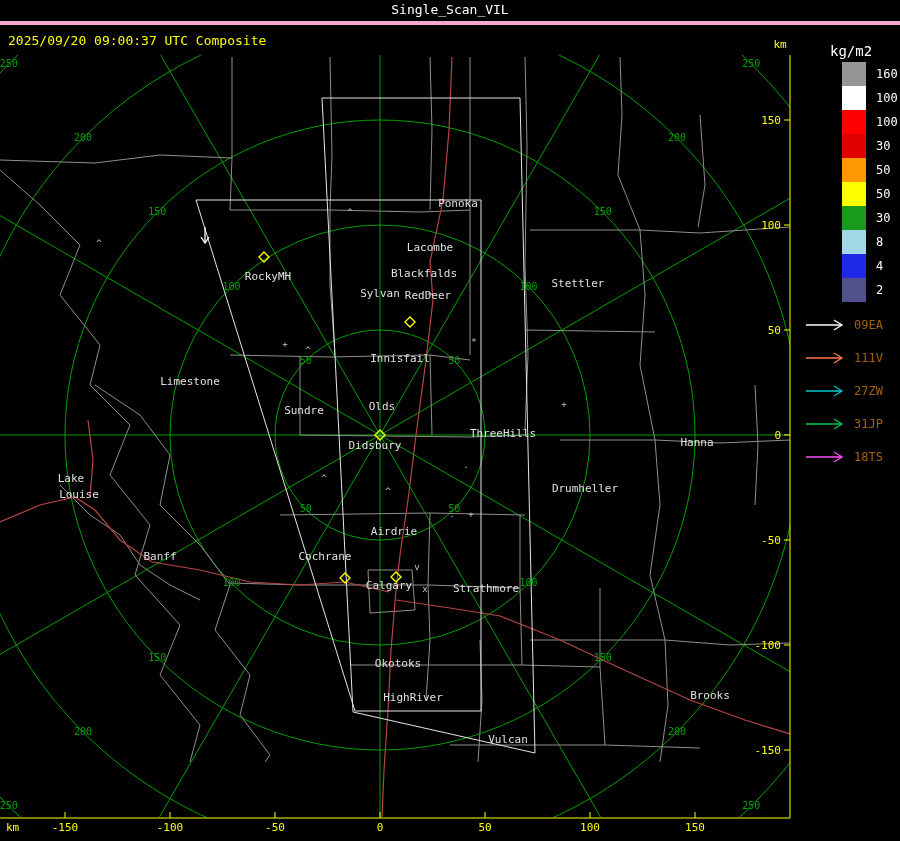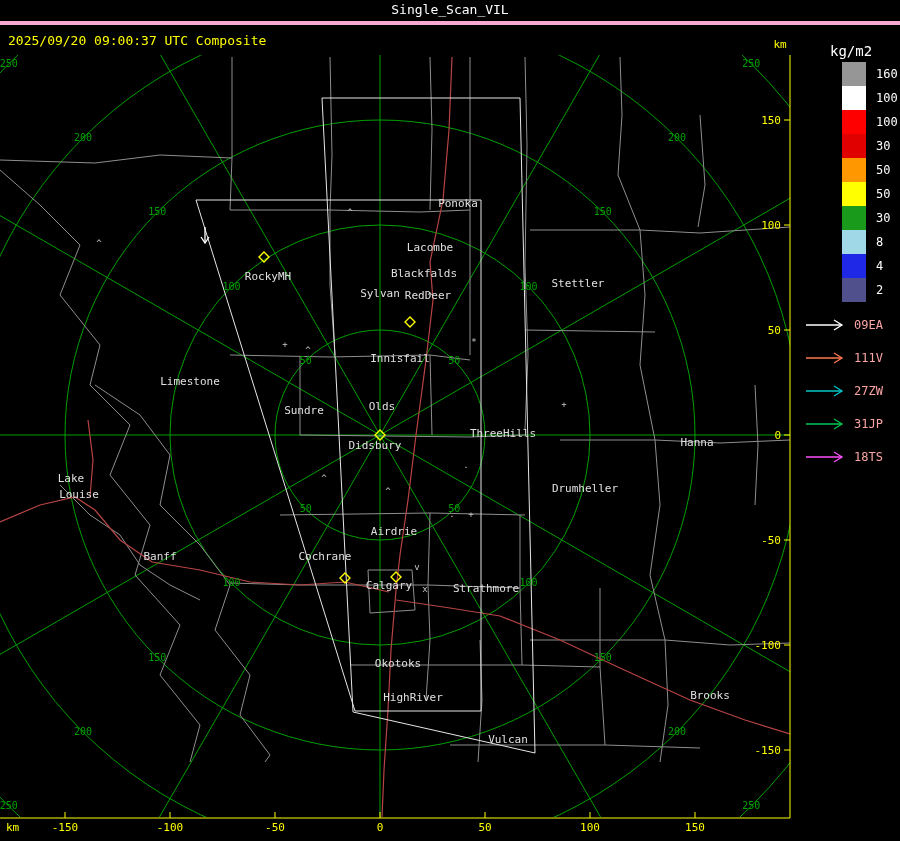--- a/index.html
+++ b/index.html
@@ -9,21 +9,21 @@
   .titlebar{position:absolute;top:0;left:0;width:900px;height:21px;text-align:center;
             color:#ffffff;font-size:13px;line-height:20px;border-bottom:4px solid #f9a8d4;}
   .timestamp{position:absolute;top:33px;left:8px;color:#ffff00;font-size:13px;white-space:pre;}
   .legend{position:absolute;left:806px;top:40px;width:92px;color:#ffffff;}
   .legend-unit{height:22px;line-height:22px;margin-left:24px;font-size:14px;}
   .scale-row{display:flex;align-items:center;height:24px;padding-left:36px;}
   .swatch{width:24px;height:24px;flex:0 0 24px;}
   .scale-label{margin-left:10px;font-size:12px;}
   .tracks{position:absolute;left:804px;top:308px;}
   .track-row{display:flex;align-items:center;height:33px;}
-  .track-label{margin-left:6px;font-size:12px;color:#fca5a5;}
+  .track-label{margin-left:6px;font-size:12px;color:#a16207;}
 </style>
 </head>
 <body>
 
 <div id="app">
   <svg id="map-svg" width="900" height="841" viewBox="0 0 900 841">
       <defs>
         <clipPath id="mapclip">
           <rect x="0" y="55" width="790" height="762"></rect>
         </clipPath>

